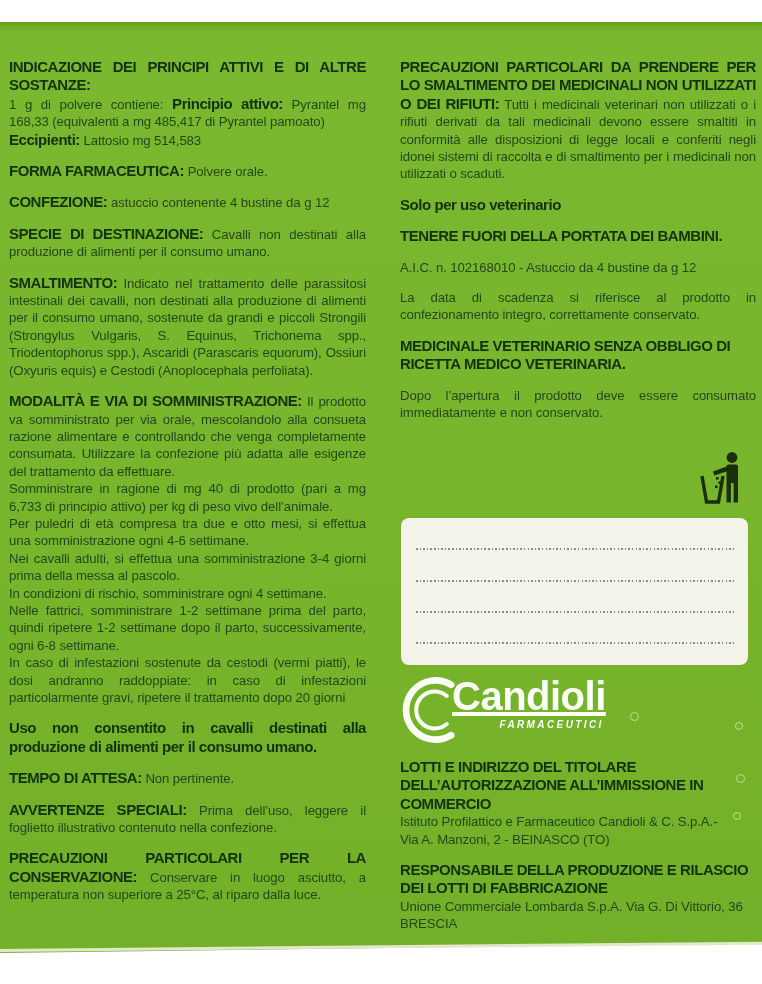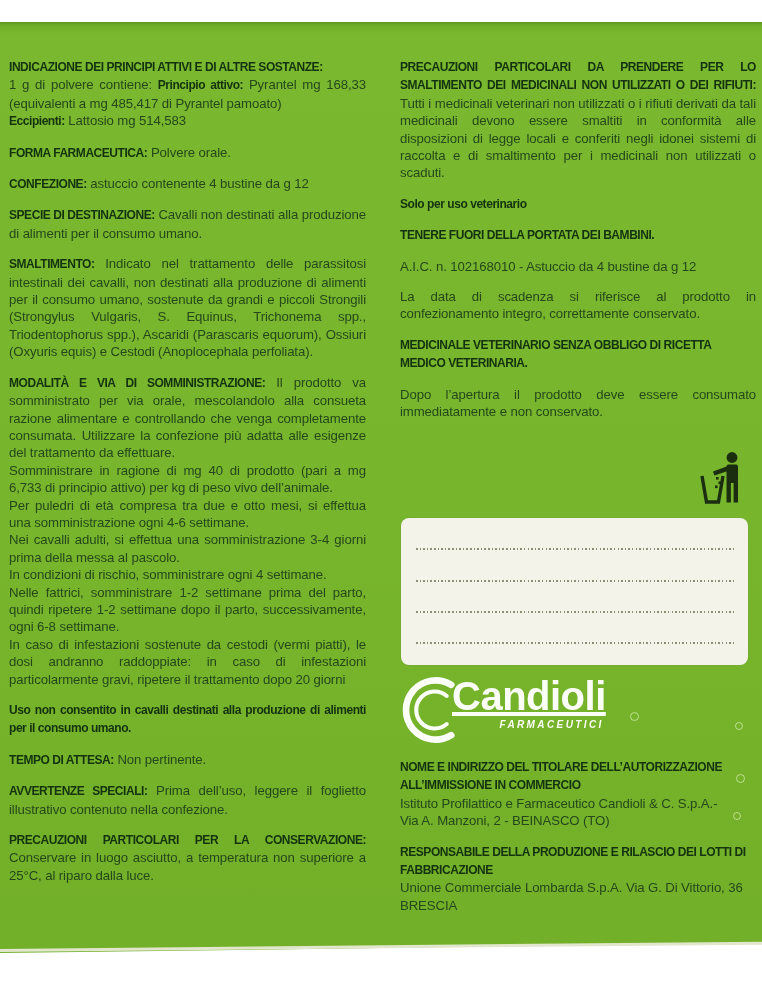--- a/index.html
+++ b/index.html
@@ -21,21 +21,21 @@
   .col-left  { left: 9px;   width: 357px; }
   .col-right { left: 400px; width: 356px; height: 895px; }
   .p {
     margin: 0 0 13px 0; font-size: 13.2px; line-height: 17.4px;
     color: #25471b; text-align: justify; letter-spacing: -0.1px;
   }
   .p.tight { margin-bottom: 0; }
   .p.endgap { margin-bottom: 13px; }
   .p b, .p .bld {
     font-weight: bold; color: #14320f;
-    font-size: 12px; letter-spacing: -0.45px;
+    font-size: 15px; letter-spacing: -0.45px;
   }
   .p.noj { text-align: left; }
   .note-box {
     position: absolute; left: 1px; top: 460px; width: 347px; height: 147px;
     background: #f3f3e9; border-radius: 8px;
     box-shadow: 0 0 0 1px rgba(110,150,60,0.25);
   }
   .note-line {
     position: absolute; left: 15px; right: 13px; height: 2px;
     background: repeating-linear-gradient(90deg, #878f74 0 1.5px, transparent 1.5px 3.6px);
@@ -180,21 +180,21 @@
           <path d="M74 31 A25 25 0 1 0 74 69" fill="none" stroke="#fbfef7" stroke-width="5.5" stroke-linecap="round"></path>
         </svg>
         <div class="logo-textwrap">
           <span class="logo-name">Candioli</span>
           <span class="logo-sub">FARMACEUTICI</span>
         </div>
       </div>
 
       <div class="bottom-block">
         <p class="p noj">
-          <b>NOME E INDIRIZZO DEL TITOLARE DELL’AUTORIZZAZIONE ALL’IMMISSIONE IN COMMERCIO</b><br>
+          <b>LOTTI E INDIRIZZO DEL TITOLARE DELL’AUTORIZZAZIONE ALL’IMMISSIONE IN COMMERCIO</b><br>
           <span>Istituto Profilattico e Farmaceutico Candioli &amp; C. S.p.A.-</span><br>
           <span>Via A. Manzoni, 2 - BEINASCO (TO)</span>
         </p>
         <p class="p noj">
           <b>RESPONSABILE DELLA PRODUZIONE E RILASCIO DEI LOTTI DI FABBRICAZIONE</b><br>
           <span>Unione Commerciale Lombarda S.p.A.  Via G. Di Vittorio, 36</span><br>
           <span>BRESCIA</span>
         </p>
       </div>
     </section>

